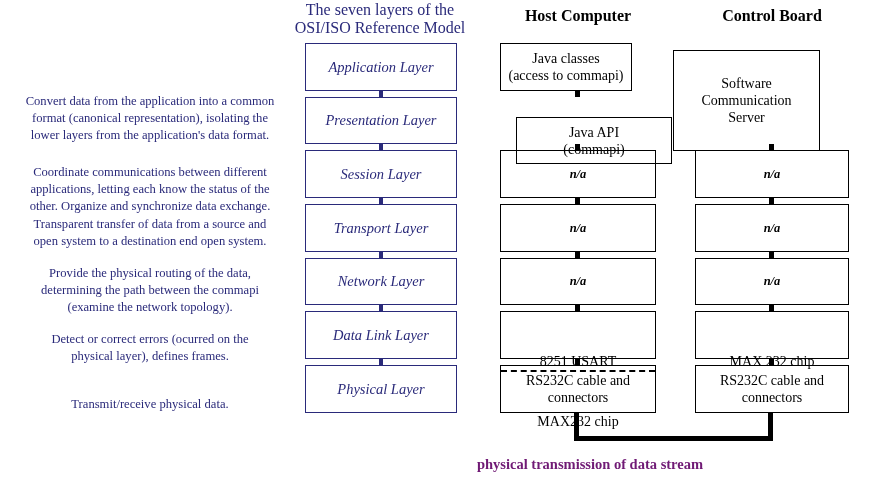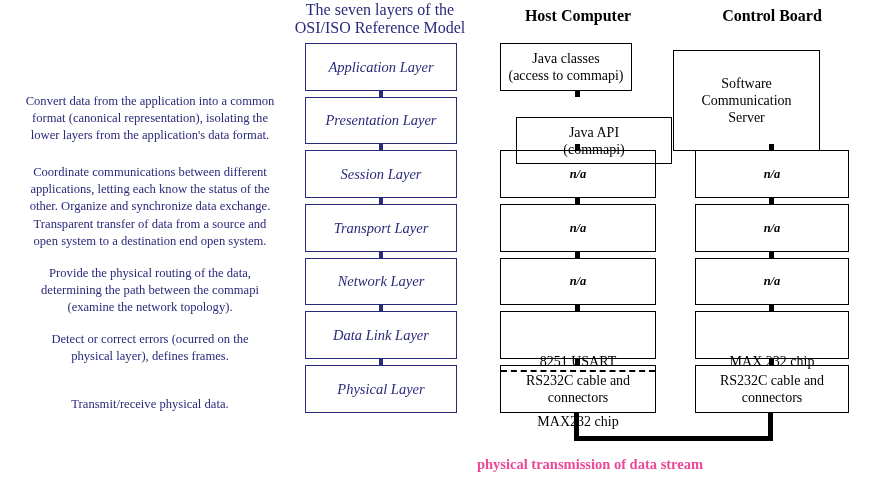--- a/index.html
+++ b/index.html
@@ -114,21 +114,21 @@
     margin-top: 42px;
   }
   .split-half.top {
     border-bottom: 2px dashed #000000;
   }
 
   
   .bracket-seg { background: #000000; position: absolute; }
 
   .bottom-caption {
-    color: #ec4899;
+    color: #701a75;
     font-weight: bold;
     font-size: 14.5px;
     text-align: center;
     width: 500px;
     left: 340px;
     top: 456px;
   }
 </style>
 </head>
 <body>

